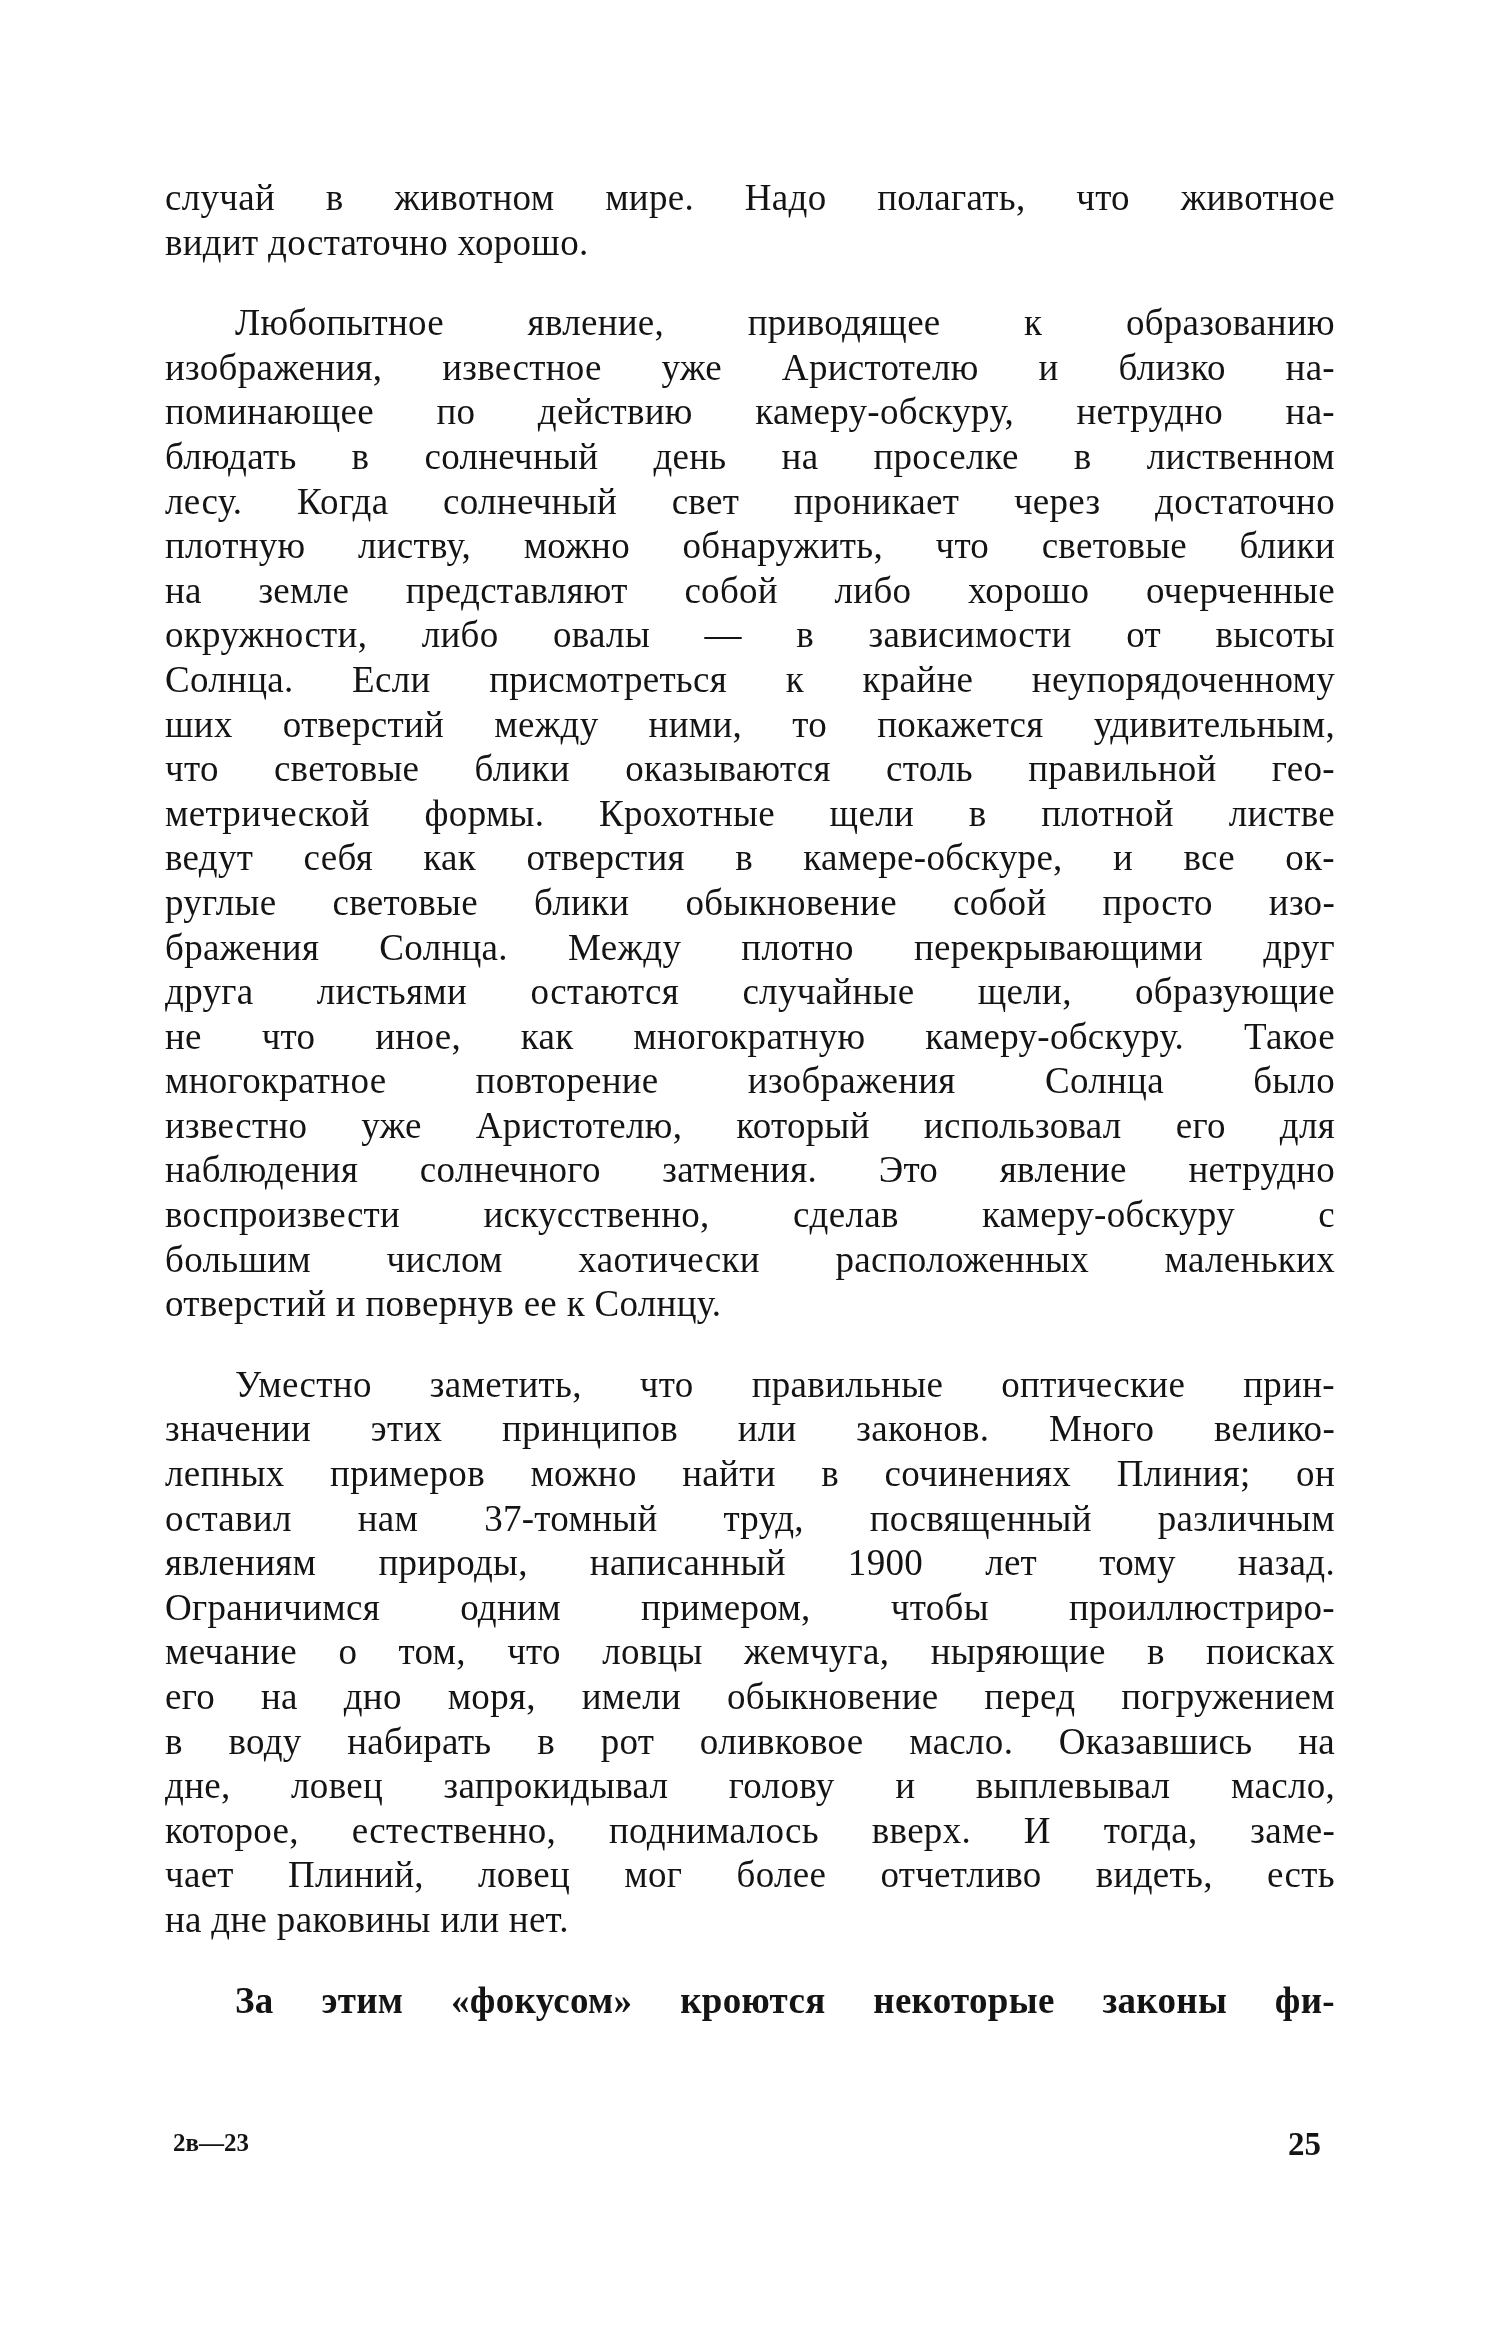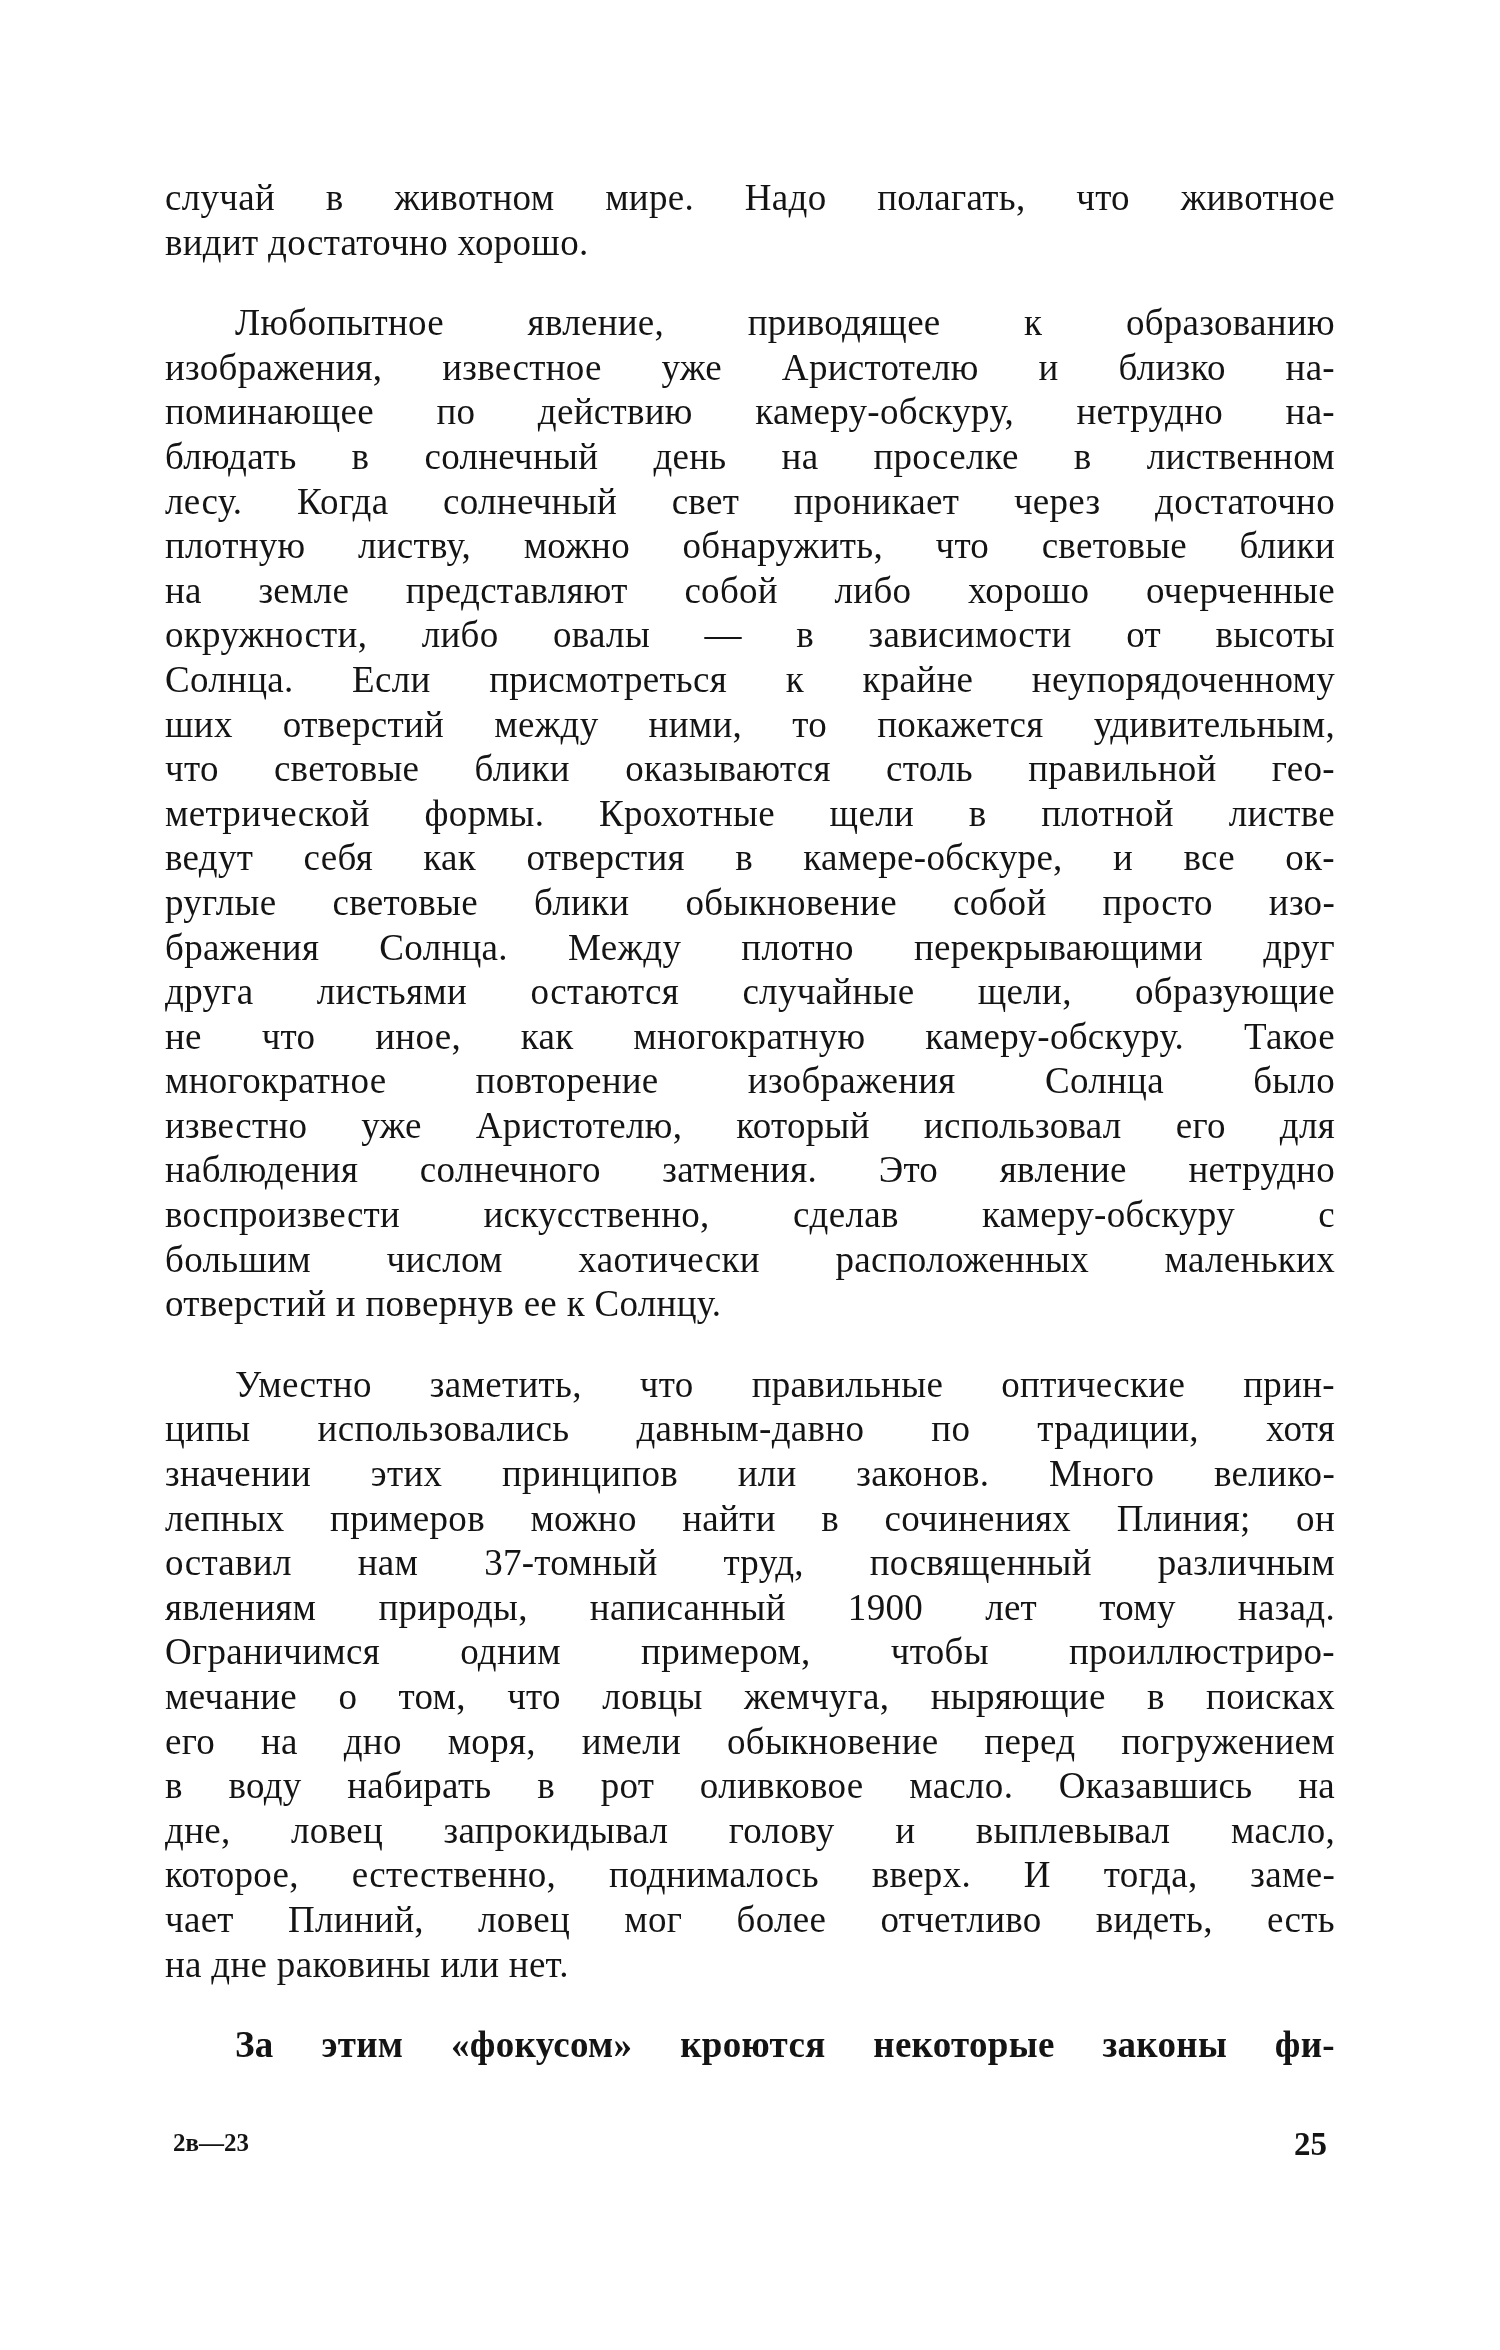--- a/index.html
+++ b/index.html
@@ -44,21 +44,21 @@
     .footer-signature {
       position: absolute;
       left: 173px;
       top: 2128px;
       font-size: 25px;
       font-weight: bold;
       line-height: 30px;
     }
     .footer-page-number {
       position: absolute;
-      right: 173px;
+      right: 179px;
       top: 2126px;
       font-size: 33px;
       font-weight: bold;
       line-height: 36px;
     }
   </style>
 </head>
 <body>
 
 <div class="page-body" id="page-body">
@@ -86,21 +86,20 @@
       <span class="line">не что иное, как многократную камеру-обскуру. Такое</span>
       <span class="line">многократное повторение изображения Солнца было</span>
       <span class="line">известно уже Аристотелю, который использовал его для</span>
       <span class="line">наблюдения солнечного затмения. Это явление нетрудно</span>
       <span class="line">воспроизвести искусственно, сделав камеру-обскуру с</span>
       <span class="line">большим числом хаотически расположенных маленьких</span>
       <span class="line last">отверстий и повернув ее к Солнцу.</span>
     </div>
     <div class="paragraph">
       <span class="line indent">Уместно заметить, что правильные оптические прин-</span>
-      <span class="line">ципы использовались давным-давно по традиции, хотя</span>
       <span class="line">значении этих принципов или законов. Много велико-</span>
       <span class="line">лепных примеров можно найти в сочинениях Плиния; он</span>
       <span class="line">оставил нам 37-томный труд, посвященный различным</span>
       <span class="line">явлениям природы, написанный 1900 лет тому назад.</span>
       <span class="line">Ограничимся одним примером, чтобы проиллюстриро-</span>
       <span class="line">мечание о том, что ловцы жемчуга, ныряющие в поисках</span>
       <span class="line">его на дно моря, имели обыкновение перед погружением</span>
       <span class="line">в воду набирать в рот оливковое масло. Оказавшись на</span>
       <span class="line">дне, ловец запрокидывал голову и выплевывал масло,</span>
       <span class="line">которое, естественно, поднималось вверх. И тогда, заме-</span>

